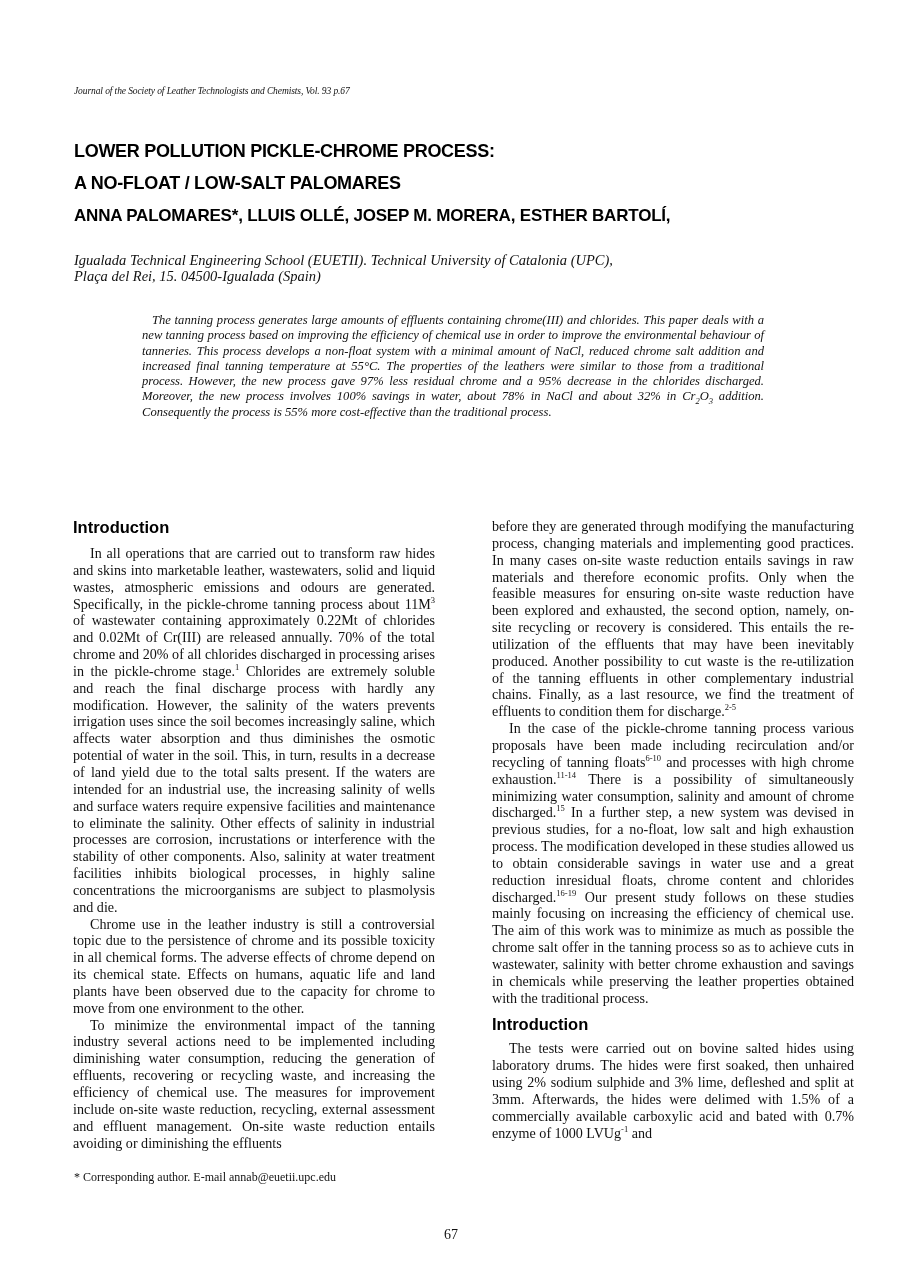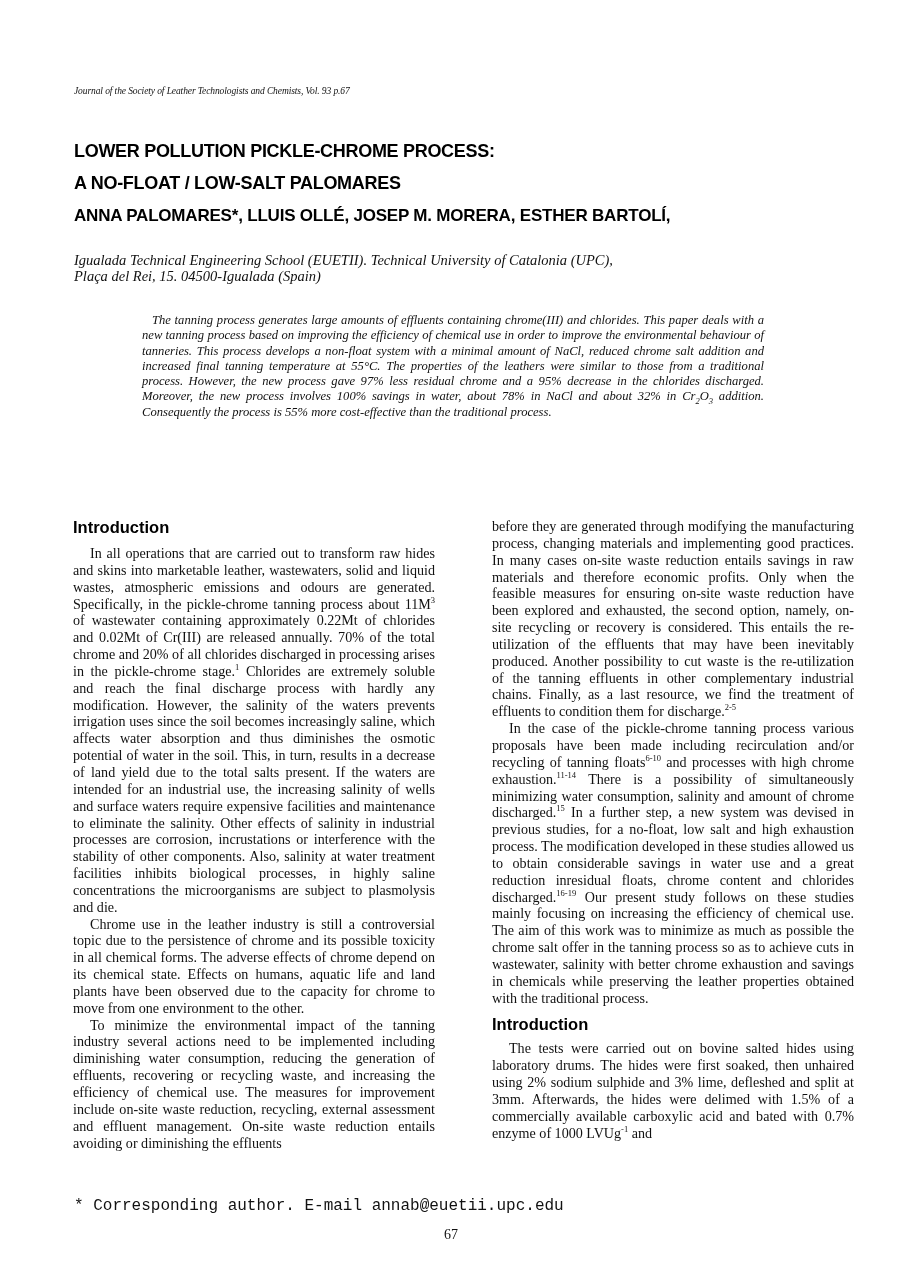--- a/index.html
+++ b/index.html
@@ -49,22 +49,22 @@
       font-size: 16.5px; margin: 0; line-height: 20px; color: #000;
     }
     .col p { margin: 0; text-align: justify; text-indent: 17px; }
     .col p.noindent { text-indent: 0; }
     .col h2.intro { margin-bottom: 8px; }
     .col h2.method { margin-top: 8px; margin-bottom: 6px; }
     sup { font-size: 8.5px; line-height: 0; vertical-align: super; }
     sub { font-size: 8.5px; line-height: 0; vertical-align: sub; }
 
     .footnote {
-      position: absolute; left: 74px; top: 1197px;
-      font-family: Liberation Mono, monospace; font-size: 16px; color: #111;
+      position: absolute; left: 74px; top: 1170px;
+      font-family: Liberation Serif, serif; font-size: 12px; color: #111;
     }
     .pagenum {
       position: absolute; left: 444px; top: 1227px;
       font-family: "Liberation Serif", serif; font-size: 14px; color: #111; text-align: center;
     }
   </style>
 </head>
 <body>
 
 <div class="page">

